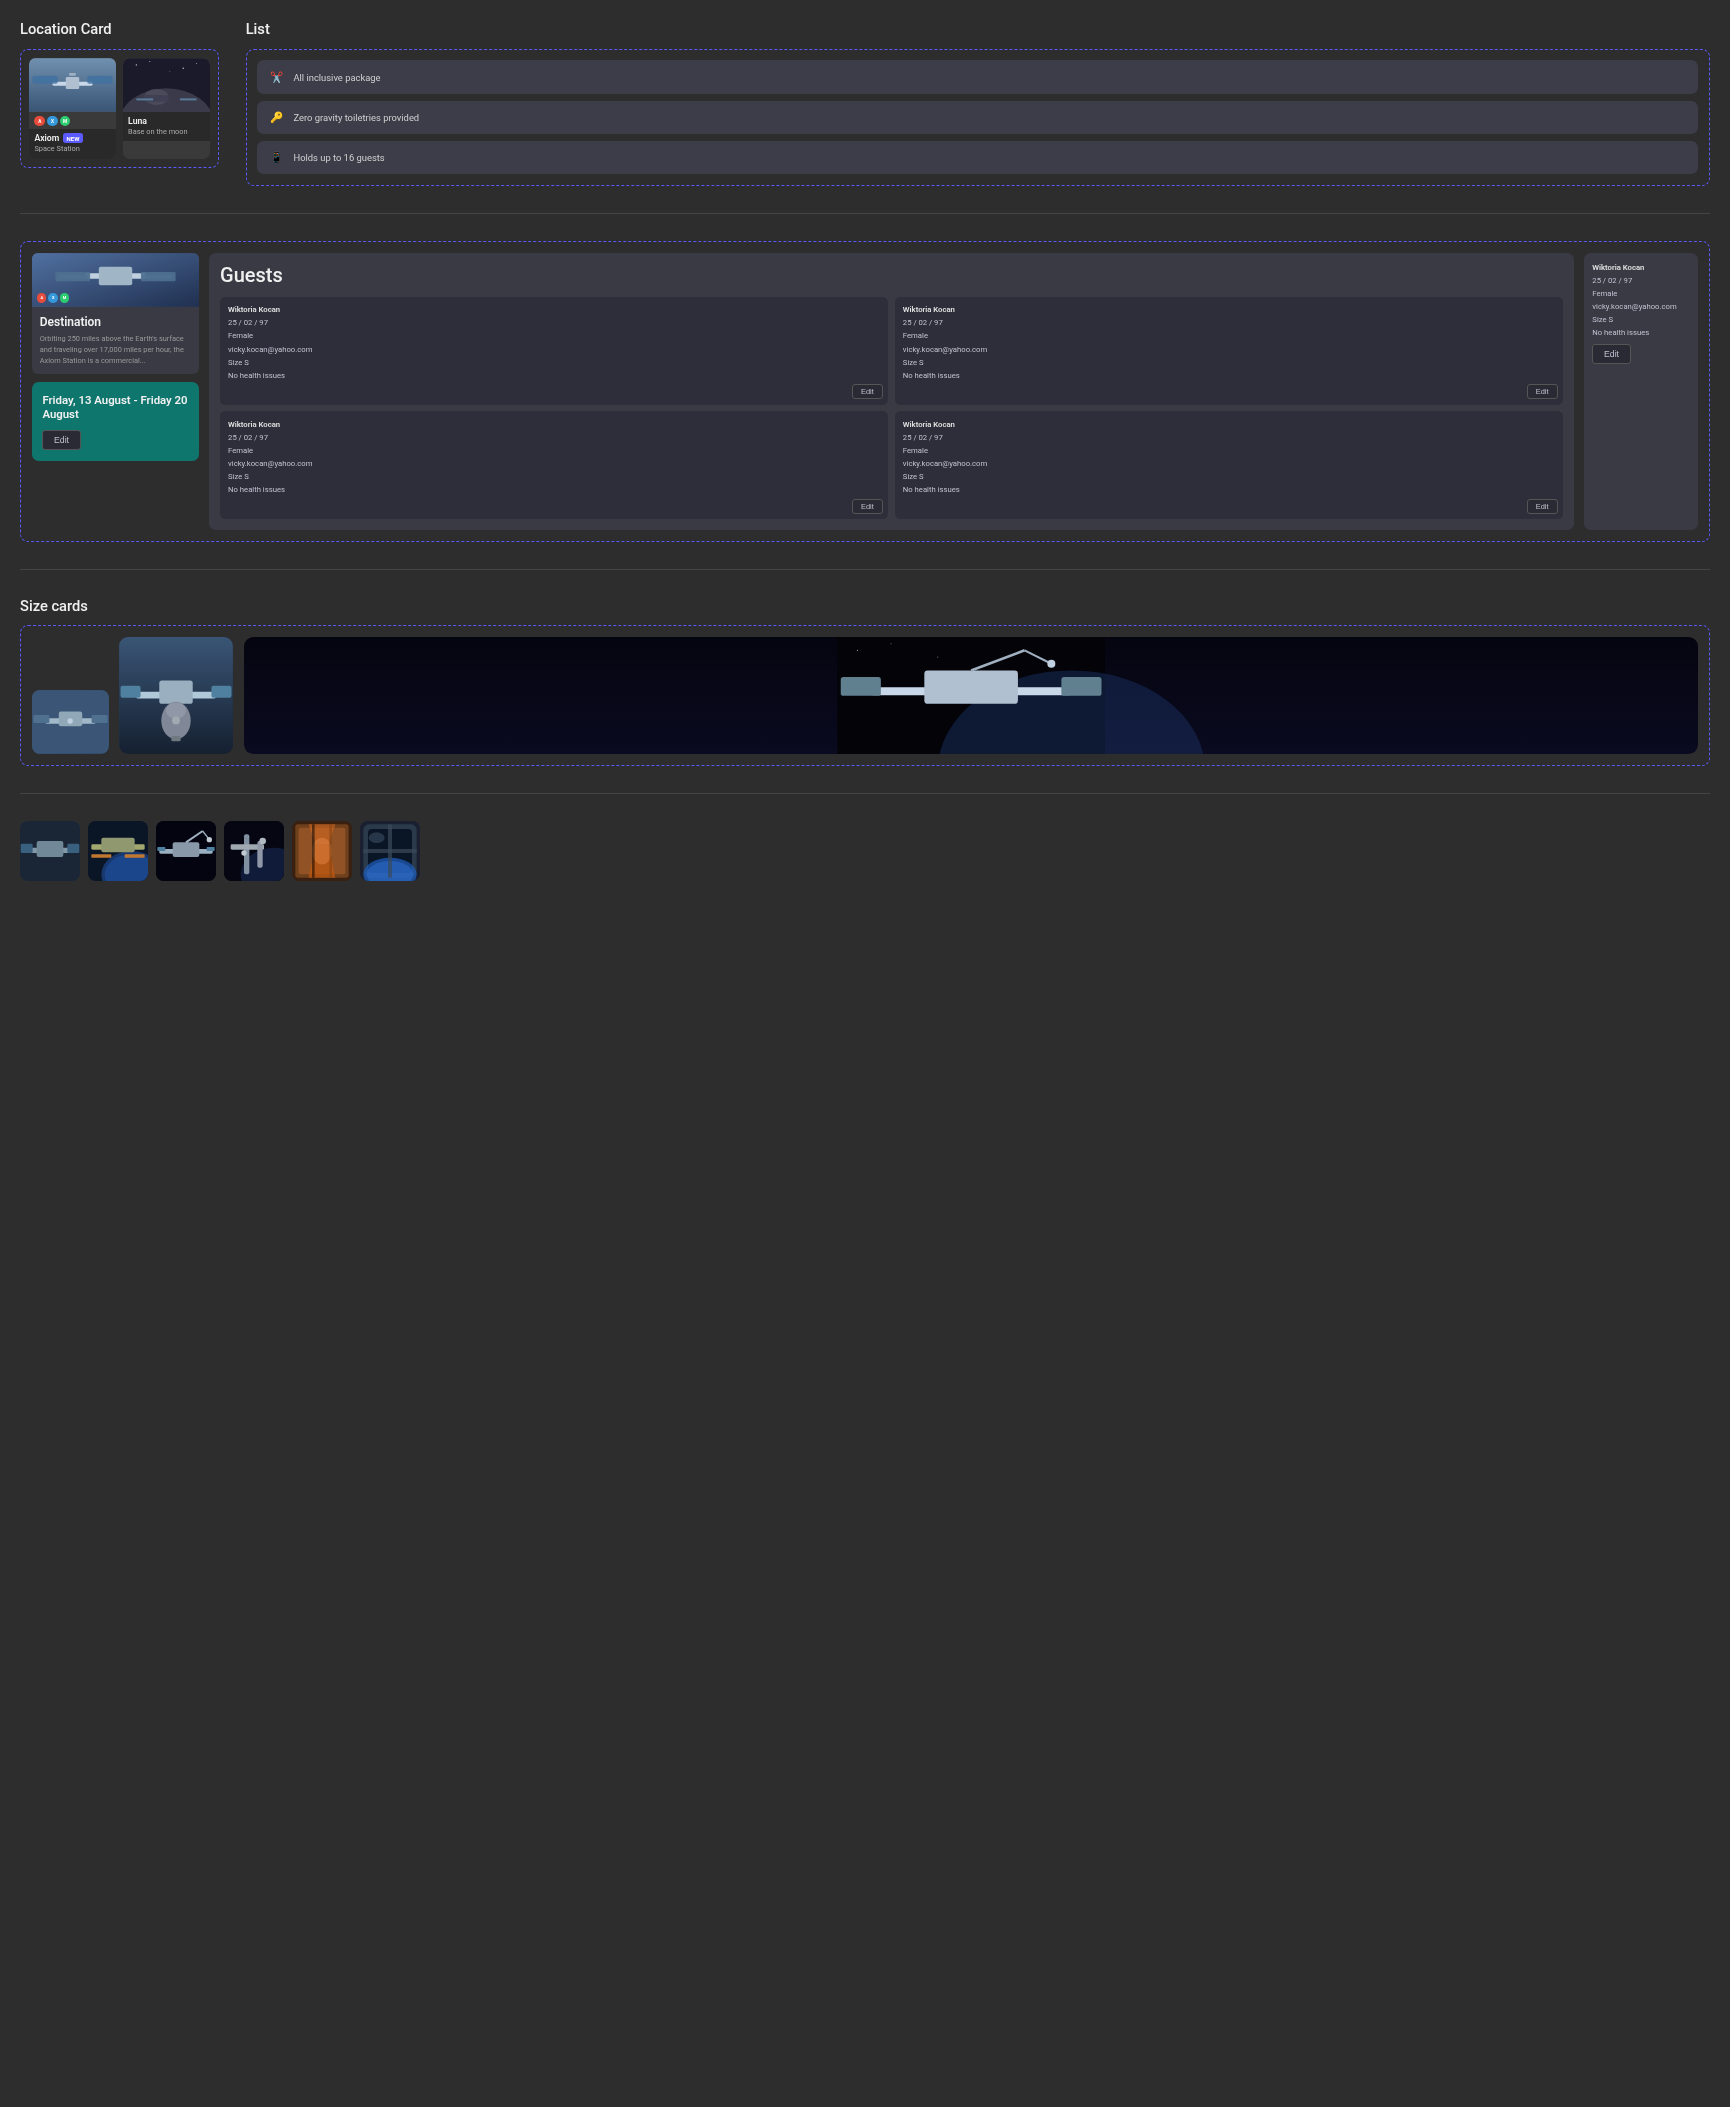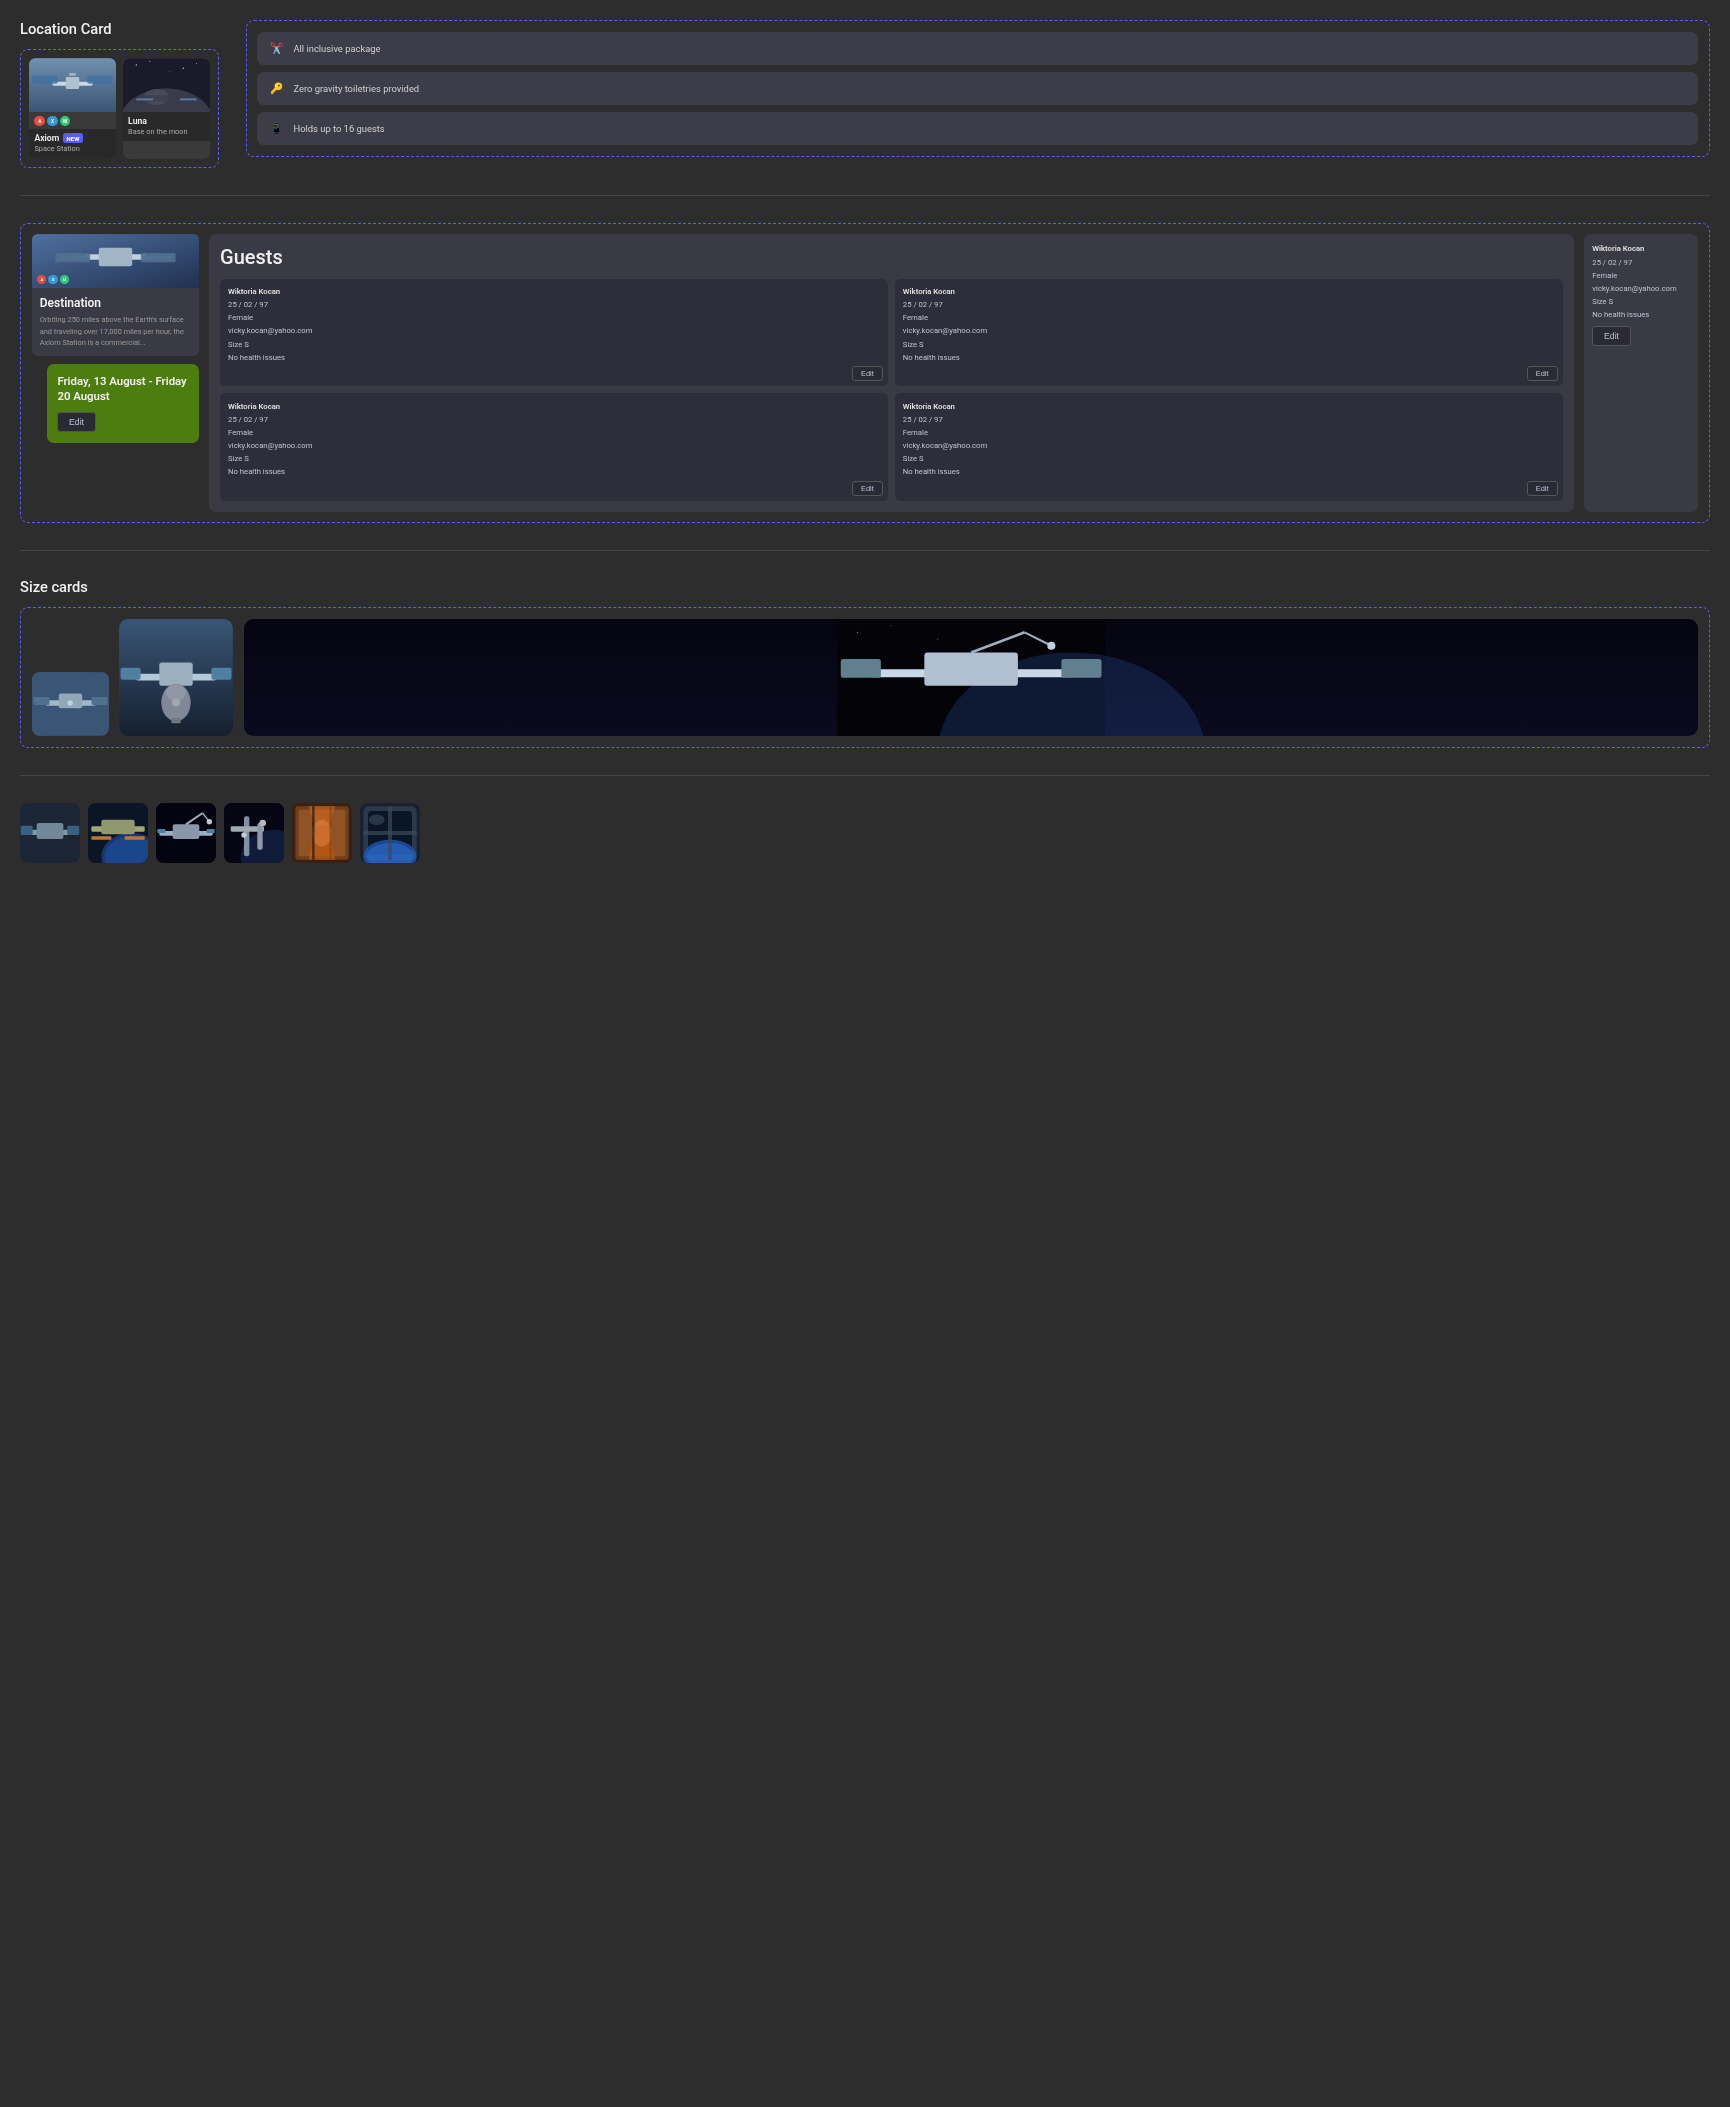--- a/index.html
+++ b/index.html
@@ -160,24 +160,23 @@
       font-weight: 600;
       color: #f0f0f0;
       margin-bottom: 4px;
     }
     .destination-desc {
       font-size: 7.4px;
       color: #999;
       line-height: 1.5;
     }
     .date-card {
-      background: #4d7c0f;
+      background: #0f766e;
       border-radius: 6.7px;
       padding: 10.7px;
-      margin-left: 15px;
     }
     .date-text {
       font-size: 11.4px;
       font-weight: 600;
       color: #f0f0f0;
       margin-bottom: 8px;
       line-height: 1.3;
     }
     .edit-btn {
       background: #2a2a35;
@@ -369,20 +368,21 @@
         </div>
         <div class="location-card-info">
           <div class="location-card-name">Luna</div>
           <div class="location-card-sub">Base on the moon</div>
         </div>
       </div>
     </div>
   </div>
 
   <div style="flex:1;">
+    <h2 class="section-title">List</h2>
     <div class="list-dashed">
       <div class="list-item">
         <span class="list-icon">✂️</span>
         <span>All inclusive package</span>
       </div>
       <div class="list-item">
         <span class="list-icon">🔑</span>
         <span>Zero gravity toiletries provided</span>
       </div>
       <div class="list-item">

